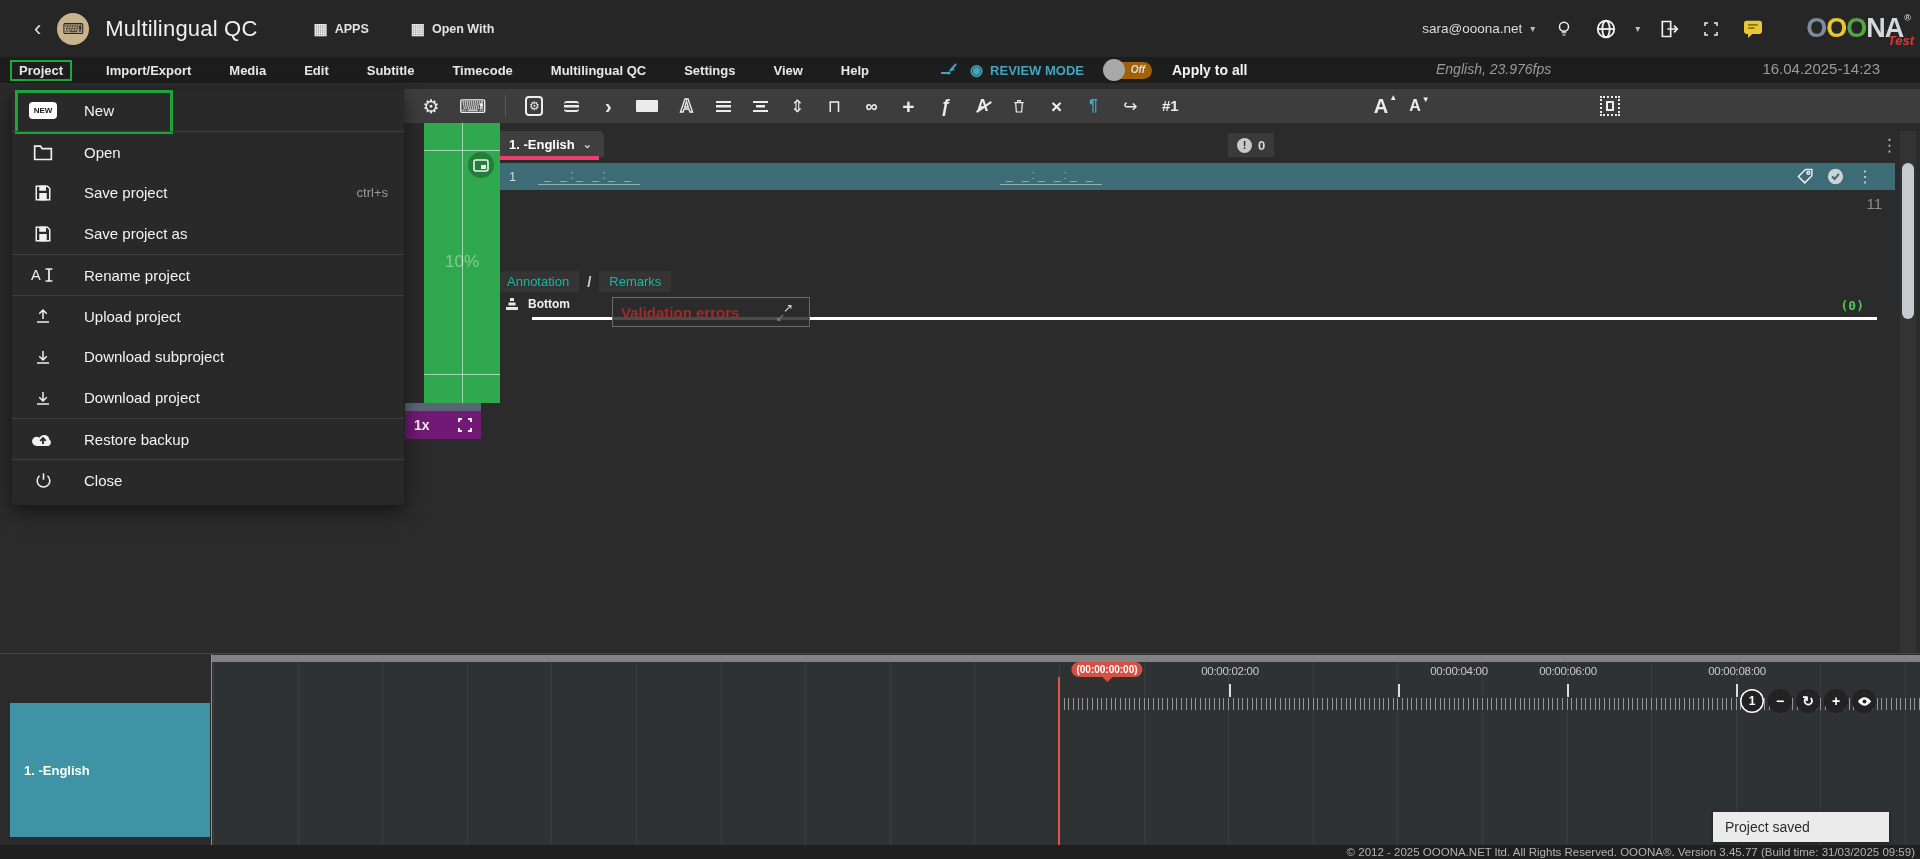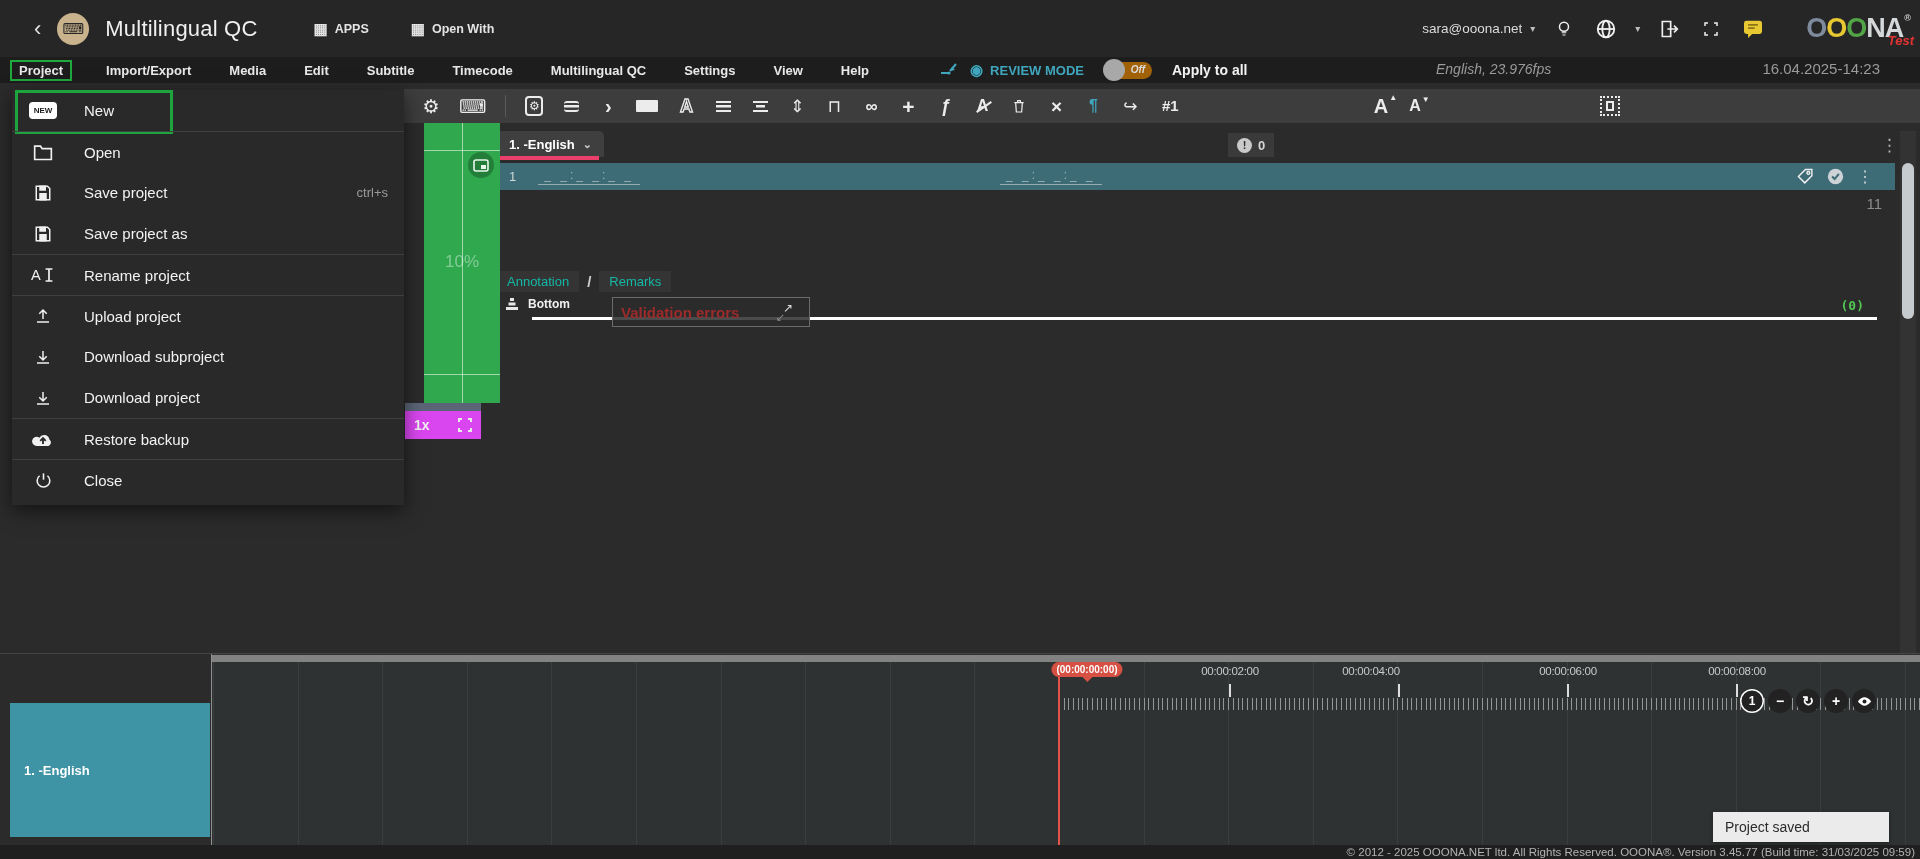--- a/index.html
+++ b/index.html
@@ -72,21 +72,21 @@
   .pm-row.hl::after{content:'';position:absolute;left:3px;top:0px;width:152px;height:38px;border:3px solid #1ea43c;pointer-events:none;}
   .new-badge{display:inline-block;background:#fff;color:#1c1c1c;font-size:8px;font-weight:bold;padding:2px 3px;border-radius:3px;border:2px solid #fff;outline:1px solid #292929;}
 
   
   .player{position:absolute;left:405px;top:122px;width:76px;height:281px;background:#2fa84e;z-index:10;margin-left:19px;}
   .vline{position:absolute;left:50%;top:0;width:1px;height:100%;background:rgba(255,255,255,.55);}
   .hline{position:absolute;left:0;width:100%;height:1px;background:rgba(255,255,255,.55);}
   .pct{position:absolute;left:0;top:130px;width:100%;text-align:center;color:rgba(255,255,255,.4);font-size:17px;}
   .pip{position:absolute;right:6px;top:30px;width:26px;height:26px;border-radius:50%;background:rgba(0,0,0,.25);display:flex;align-items:center;justify-content:center;cursor:pointer;}
   .progress{position:absolute;left:405px;top:403px;width:76px;height:8px;background:#5b6577;z-index:10;}
-  .pctrl{position:absolute;left:405px;top:411px;width:76px;height:28px;background:#d946ef;z-index:10;display:flex;align-items:center;justify-content:space-between;padding:0 9px;}
+  .pctrl{position:absolute;left:405px;top:411px;width:76px;height:28px;background:#701a75;z-index:10;display:flex;align-items:center;justify-content:space-between;padding:0 9px;}
   .speed{color:#f0f0f0;font-size:14px;font-weight:bold;cursor:pointer;}
 
   
   .editor{position:absolute;left:481px;top:83px;width:1439px;height:570px;background:#2b2b2b;}
   .tab{position:absolute;left:16px;top:48px;height:26px;background:#3f3f3f;border-radius:5px 5px 0 0;display:flex;align-items:center;gap:8px;padding:0 12px;color:#fff;font-size:13px;font-weight:bold;cursor:pointer;}
   .tab-underline{position:absolute;left:16px;top:73px;width:102px;height:4px;background:#ea3e6b;}
   .errbadge{position:absolute;left:747px;top:50px;height:24px;background:#3a3a3a;display:flex;align-items:center;gap:6px;padding:0 9px;cursor:pointer;}
   .errcircle{width:15px;height:15px;border-radius:50%;background:#c9c9c9;color:#2b2b2b;font-size:11px;font-weight:bold;display:flex;align-items:center;justify-content:center;}
   .errnum{color:#d6d6d6;font-size:13px;font-weight:bold;}
   .ed-kebab{position:absolute;left:1400px;top:52px;color:#b5b5b5;font-size:17px;cursor:pointer;}
@@ -116,21 +116,21 @@
   
   .timeline{position:absolute;left:0;top:653px;width:1920px;height:192px;background:#2b2b2b;border-top:1px solid #444;}
   .tl-body{position:absolute;left:211px;top:0;width:1709px;height:192px;background:#2f3233;}
   .tl-grid{position:absolute;left:0;top:7px;width:1709px;height:185px;background:repeating-linear-gradient(90deg,#3a3e3f 0 1px,transparent 1px 84.6px);background-position:2px 0;}
   .hscroll{position:absolute;left:0;top:1px;width:1709px;height:7px;background:#828282;cursor:grab;}
   .tl-sep{position:absolute;left:211px;top:0;width:1px;height:192px;background:#8f8f8f;}
   .ticklabel{position:absolute;top:11px;transform:translateX(-50%);color:#c9c9c9;font-size:11.5px;letter-spacing:-.3px;}
   .tickmajor{position:absolute;top:30px;width:2px;height:13px;background:#ddd;transform:translateX(-50%);}
   .fineticks{position:absolute;left:848px;top:44px;right:0;height:12px;background:repeating-linear-gradient(90deg,#969696 0 1px,transparent 1px 4.7px);}
   .playhead-line{position:absolute;left:847px;top:23px;width:2px;height:169px;background:#e0544a;}
-  .playhead{position:absolute;left:876px;top:8px;transform:translateX(-50%);background:#d75044;color:#fff;font-size:10px;font-weight:bold;padding:2px 5px;border-radius:8px;white-space:nowrap;cursor:grab;}
+  .playhead{position:absolute;left:896px;top:8px;transform:translateX(-50%);background:#d75044;color:#fff;font-size:10px;font-weight:bold;padding:2px 5px;border-radius:8px;white-space:nowrap;cursor:grab;}
   .playhead::after{content:'';position:absolute;left:50%;bottom:-5px;transform:translateX(-50%);border:5px solid transparent;border-top-color:#d75044;border-bottom:none;}
   .tlctrl{position:absolute;top:35px;display:flex;gap:4px;left:1529px;}
   .tlc{width:24px;height:24px;border-radius:50%;background:#222;color:#fff;display:flex;align-items:center;justify-content:center;font-size:14px;font-weight:bold;cursor:pointer;}
   .tlc.ring{box-shadow:inset 0 0 0 1.5px #fff;font-size:12px;}
   .trackbox{position:absolute;left:10px;top:49px;width:200px;height:134px;background:#3e93a4;display:flex;align-items:center;cursor:pointer;}
   .trackbox span{color:#fff;font-size:13px;font-weight:bold;margin-left:14px;}
 
   
   .toast{position:absolute;right:31px;top:812px;width:176px;height:30px;background:#ebebeb;color:#2b2b2b;font-size:14px;display:flex;align-items:center;padding-left:12px;z-index:60;box-shadow:0 1px 4px rgba(0,0,0,.4);}
   .footer{position:absolute;left:0;top:845px;width:1920px;height:14px;background:#1f1f1f;color:#b2b2b2;font-size:11.5px;text-align:right;padding-right:5px;line-height:14px;z-index:55;}
@@ -498,21 +498,21 @@
   </div>
 </div>
 
 <div class="timeline">
   <div class="tl-body">
     <div class="tl-grid"></div>
     <div class="hscroll"></div>
     <div id="rulerLabels">
         <span class="ticklabel" style="left: 1019px;">00:00:02:00</span>
         <span class="tickmajor" style="left: 1019px;"></span>
-        <span class="ticklabel" style="left: 1160px;">00:00:04:00</span>
+        <span class="ticklabel" style="left: 1248px;">00:00:04:00</span>
         <span class="tickmajor" style="left: 1188px;"></span>
         <span class="ticklabel" style="left: 1357px;">00:00:06:00</span>
         <span class="tickmajor" style="left: 1357px;"></span>
         <span class="ticklabel" style="left: 1526px;">00:00:08:00</span>
         <span class="tickmajor" style="left: 1526px;"></span>
       </div>
     <div class="fineticks"></div>
     <div class="playhead-line"></div>
     <div class="playhead">(00:00:00:00)</div>
     <div class="tlctrl" id="tlCtrl">

